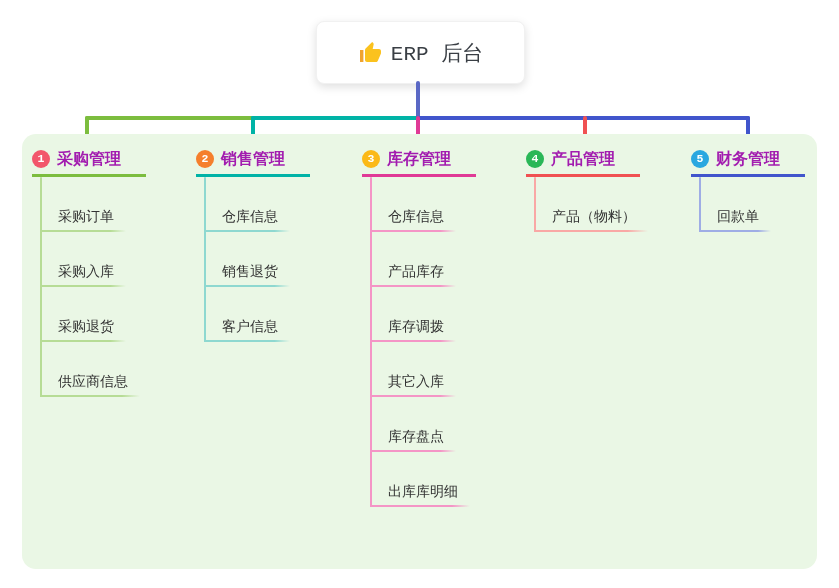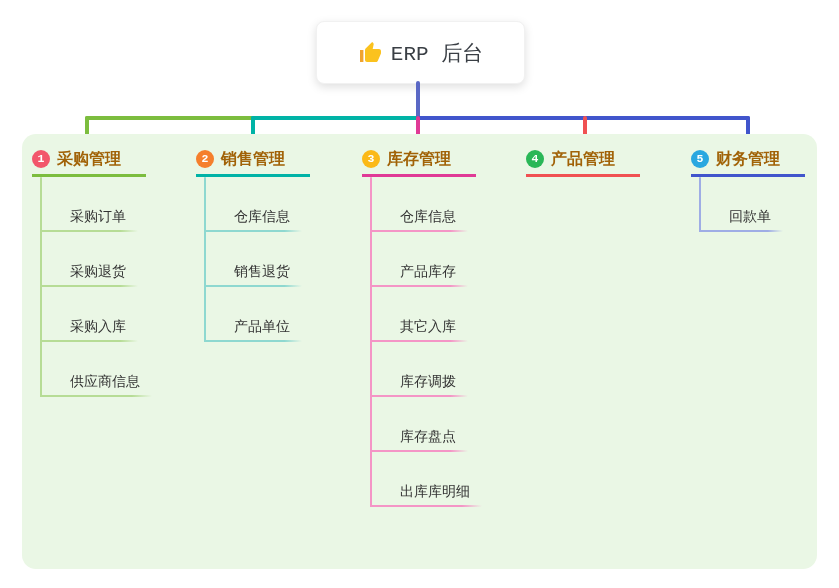--- a/index.html
+++ b/index.html
@@ -27,35 +27,35 @@
     position:absolute;left:22px;top:134px;width:795px;height:435px;
     border-radius:14px;
   }
   
   .branch{position:absolute;top:148px;width:114px;}
   .branch-title{
     display:flex;align-items:center;gap:7px;
     padding-bottom:4px;border-bottom:3px solid var(--line);
     height:22px;cursor:pointer;
   }
-  .branch-title .btext{font-size:16px;font-weight:600;color:#a16207;white-space:nowrap;}
+  .branch-title .btext{font-size:16px;font-weight:600;color:#a21caf;white-space:nowrap;}
   .badge{
     width:18px;height:18px;border-radius:50%;flex:0 0 18px;
     background:var(--badge);color:#fff;font-size:11.5px;font-weight:600;
     display:flex;align-items:center;justify-content:center;line-height:1;
   }
   .children{position:relative;margin-left:8px;}
   .children::before{
     content:'';position:absolute;left:0;top:0;bottom:0;width:2px;
     background:var(--light);border-radius:1px;
   }
   .crow{height:55px;display:flex;align-items:flex-end;}
   .clabel{
     position:relative;font-size:14px;color:#333;white-space:nowrap;
-    padding:0 12px 6px 30px;cursor:pointer;
+    padding:0 12px 6px 18px;cursor:pointer;
   }
   .clabel::after{
     content:'';position:absolute;left:0;right:0;bottom:0;height:2px;
     background:linear-gradient(90deg,var(--light) 82%,rgba(255,255,255,0));
   }
 </style>
 </head>
 <body>
 
 <div class="stage">
@@ -85,82 +85,85 @@
   <div class="branch" style="left: 32px; --badge: #f2566b; --line: #7cbd3e; --light: #b6dc95;">
     <div class="branch-title">
       <span class="badge">1</span>
       <span class="btext">采购管理</span>
     </div>
     <div class="children">
       <div class="crow">
           <span class="clabel">采购订单</span>
         </div>
       <div class="crow">
-          <span class="clabel">采购退货</span>
+          <span class="clabel">采购入库</span>
         </div>
       <div class="crow">
-          <span class="clabel">采购入库</span>
+          <span class="clabel">采购退货</span>
         </div>
       <div class="crow">
           <span class="clabel">供应商信息</span>
         </div>
     </div>
   </div>
 
   <div class="branch" style="left: 196px; --badge: #f57f2c; --line: #00b3a6; --light: #8ed8d0;">
     <div class="branch-title">
       <span class="badge">2</span>
       <span class="btext">销售管理</span>
     </div>
     <div class="children">
       <div class="crow">
           <span class="clabel">仓库信息</span>
         </div>
       <div class="crow">
           <span class="clabel">销售退货</span>
         </div>
       <div class="crow">
-          <span class="clabel">产品单位</span>
+          <span class="clabel">客户信息</span>
         </div>
     </div>
   </div>
 
   <div class="branch" style="left: 362px; --badge: #fbb917; --line: #e03a96; --light: #f495c6;">
     <div class="branch-title">
       <span class="badge">3</span>
       <span class="btext">库存管理</span>
     </div>
     <div class="children">
       <div class="crow">
           <span class="clabel">仓库信息</span>
         </div>
       <div class="crow">
           <span class="clabel">产品库存</span>
         </div>
       <div class="crow">
-          <span class="clabel">其它入库</span>
+          <span class="clabel">库存调拨</span>
         </div>
       <div class="crow">
-          <span class="clabel">库存调拨</span>
+          <span class="clabel">其它入库</span>
         </div>
       <div class="crow">
           <span class="clabel">库存盘点</span>
         </div>
       <div class="crow">
           <span class="clabel">出库库明细</span>
         </div>
     </div>
   </div>
 
   <div class="branch" style="left: 526px; --badge: #2ab757; --line: #f05152; --light: #f9a8a5;">
     <div class="branch-title">
       <span class="badge">4</span>
       <span class="btext">产品管理</span>
     </div>
     <div class="children">
+      <div class="crow">
+          <span class="clabel">产品（物料）</span>
+        </div>
     </div>
   </div>
 
   <div class="branch" style="left: 691px; --badge: #2aa7e0; --line: #4155cc; --light: #9fade5;">
     <div class="branch-title">
       <span class="badge">5</span>
       <span class="btext">财务管理</span>
     </div>
     <div class="children">
       <div class="crow">

